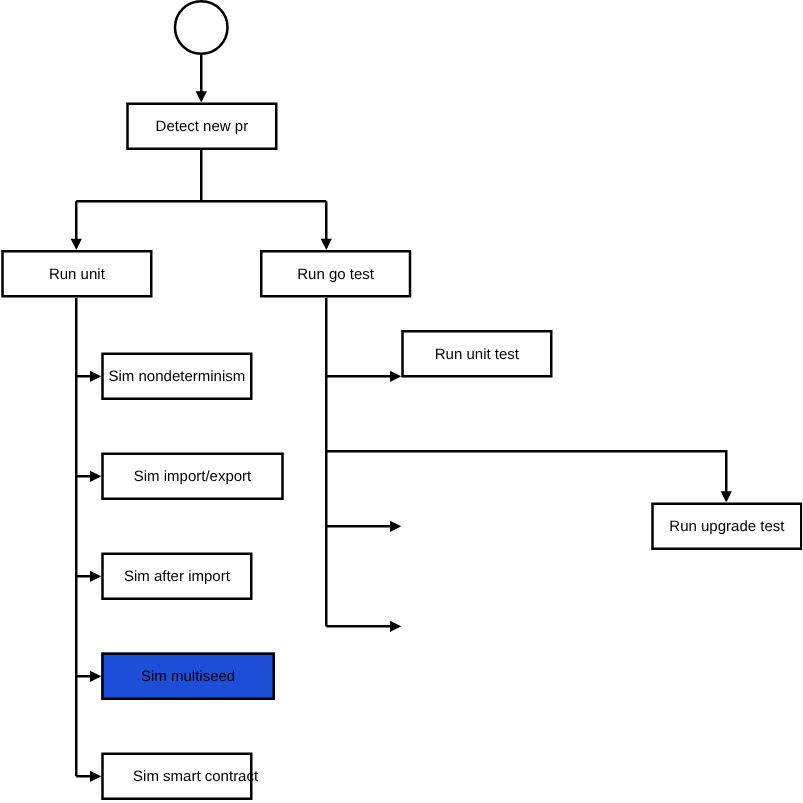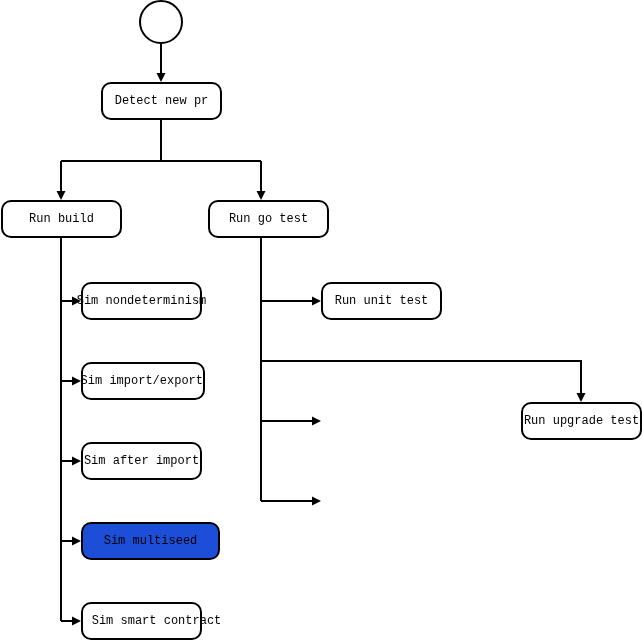--- a/index.html
+++ b/index.html
@@ -22,25 +22,25 @@
     left: 0;
     top: 0;
     width: 642px;
     height: 642px;
   }
   .node {
     position: absolute;
     box-sizing: border-box;
     border: 2px solid #f97316;
     background: #ffffff;
-    border-radius: 10px;
+    border-radius: 0;
     display: flex;
     align-items: center;
     justify-content: center;
-    font-family: Liberation Mono, monospace;
+    font-family: Liberation Sans, sans-serif;
     font-size: 12px;
     line-height: 14px;
     color: #000000;
     text-align: center;
     white-space: nowrap;
     z-index: 2;
   }
   .node-label {
     pointer-events: none;
   }
@@ -85,39 +85,39 @@
       <path d="M 261 421 L 319 421" fill="none" stroke="#000000" stroke-width="2" stroke-linecap="butt" stroke-linejoin="miter"></path>
       <polygon points="312,416.5 312,425.5 321,421" fill="#000000"></polygon>
       <path d="M 261 501 L 319 501" fill="none" stroke="#000000" stroke-width="2" stroke-linecap="butt" stroke-linejoin="miter"></path>
       <polygon points="312,496.5 312,505.5 321,501" fill="#000000"></polygon>
     </svg>
 <div class="start-node" style="left: 139px; top: -0.5px; width: 44px; height: 44px; border-color: rgb(0, 0, 0); background: rgb(255, 255, 255);"></div>
     <div class="node" style="left: 101px; top: 82px; width: 121px; height: 38px; border-color: rgb(0, 0, 0); background: rgb(255, 255, 255);">
       <span class="node-label">Detect new pr</span>
     </div>
     <div class="node" style="left: 1px; top: 200px; width: 121px; height: 38px; border-color: rgb(0, 0, 0); background: rgb(255, 255, 255);">
-      <span class="node-label">Run build</span>
+      <span class="node-label">Run unit</span>
     </div>
     <div class="node" style="left: 208px; top: 200px; width: 121px; height: 38px; border-color: rgb(0, 0, 0); background: rgb(255, 255, 255);">
       <span class="node-label">Run go test</span>
     </div>
     <div class="node" style="left: 81px; top: 282px; width: 121px; height: 38px; border-color: rgb(0, 0, 0); background: rgb(255, 255, 255);">
       <span class="node-label">Sim nondeterminism</span>
     </div>
-    <div class="node" style="left: 81px; top: 362px; width: 124px; height: 38px; border-color: rgb(0, 0, 0); background: rgb(255, 255, 255); justify-content: flex-end;">
+    <div class="node" style="left: 81px; top: 362px; width: 146px; height: 38px; border-color: rgb(0, 0, 0); background: rgb(255, 255, 255);">
       <span class="node-label">Sim import/export</span>
     </div>
     <div class="node" style="left: 81px; top: 442px; width: 121px; height: 38px; border-color: rgb(0, 0, 0); background: rgb(255, 255, 255);">
       <span class="node-label">Sim after import</span>
     </div>
     <div class="node" style="left: 81px; top: 522px; width: 139px; height: 38px; border-color: rgb(0, 0, 0); background: #1d4ed8;">
       <span class="node-label">Sim multiseed</span>
     </div>
     <div class="node" style="left: 81px; top: 602px; width: 121px; height: 38px; border-color: rgb(0, 0, 0); background: rgb(255, 255, 255); padding-left: 30px;">
       <span class="node-label">Sim smart contract</span>
     </div>
-    <div class="node" style="left: 321px; top: 282px; width: 121px; height: 38px; border-color: rgb(0, 0, 0); background: rgb(255, 255, 255); align-items: center;">
+    <div class="node" style="left: 321px; top: 264px; width: 121px; height: 38px; border-color: rgb(0, 0, 0); background: rgb(255, 255, 255); align-items: center;">
       <span class="node-label">Run unit test</span>
     </div>
     <div class="node" style="left: 521px; top: 402px; width: 121px; height: 38px; border-color: rgb(0, 0, 0); background: rgb(255, 255, 255);">
       <span class="node-label">Run upgrade test</span>
     </div>
   </div>
 
 </body></html>

